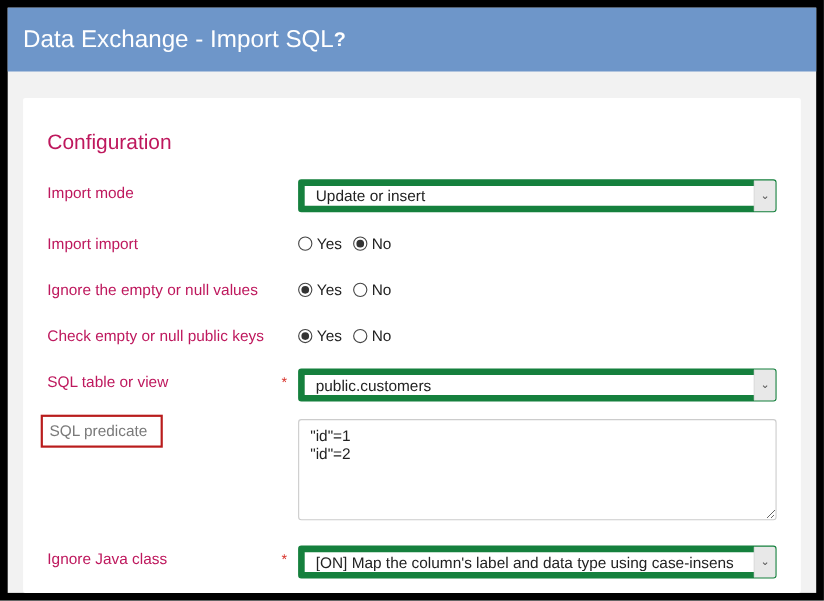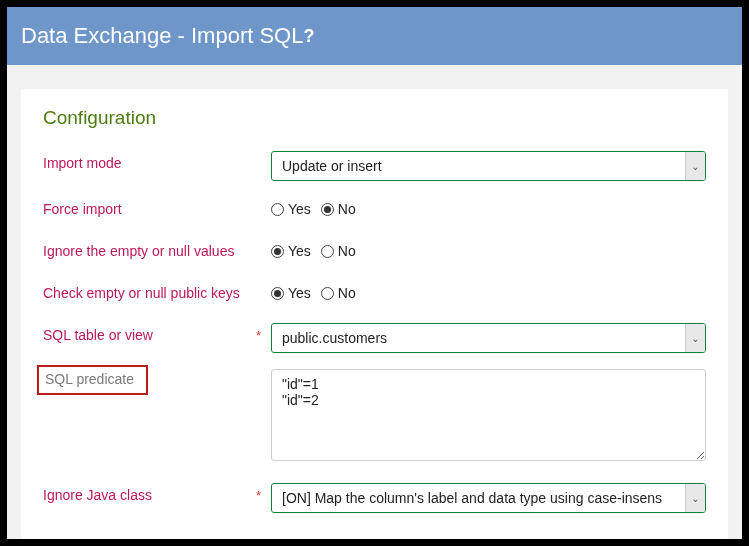--- a/index.html
+++ b/index.html
@@ -43,22 +43,22 @@
     overflow: hidden;
   }
   .panel {
     background: #fff;
     border-radius: 2px;
     padding: 18px 22px 10px 22px;
     height: 100%;
   }
   .section-title {
     font-size: 19px;
-    color: #4d7c0f;
-    margin: 0 0 22px 0;
+    color: #be185d;
+    margin: 12px 0 22px 0;
     font-weight: 400;
   }
   .row {
     display: flex;
     align-items: flex-start;
     margin-bottom: 16px;
     min-height: 26px;
   }
   .label-col {
     width: 228px;
@@ -82,21 +82,21 @@
     font-size: 13px;
     margin-left: auto;
     margin-right: 10px;
   }
   .field-col {
     flex: 1;
   }
   .select {
     width: 100%;
     height: 30px;
-    border: 1px solid #15803d;
+    border: 6px solid #15803d;
     border-radius: 3px;
     background: #fff;
     font-size: 14px;
     padding: 0 28px 0 10px;
     color: #222;
     appearance: none;
     position: relative;
   }
   .select-wrap {
     position: relative;
@@ -182,21 +182,21 @@
         <div class="field-col">
           <div class="select-wrap">
             <input class="select" readonly="" value="Update or insert" style="">
             <span class="select-arrow">⌄</span>
           </div>
         </div>
       </div>
 
       <div class="row">
         <div class="label-col">
-          <span class="label">Force import</span>
+          <span class="label">Import import</span>
         </div>
         <div class="field-col">
           <div class="radio-group">
             <div class="radio-item">
               <span class="radio-circle"></span>
               <span class="radio-label">Yes</span>
             </div>
             <div class="radio-item">
               <span class="radio-circle checked"></span>
               <span class="radio-label">No</span>

